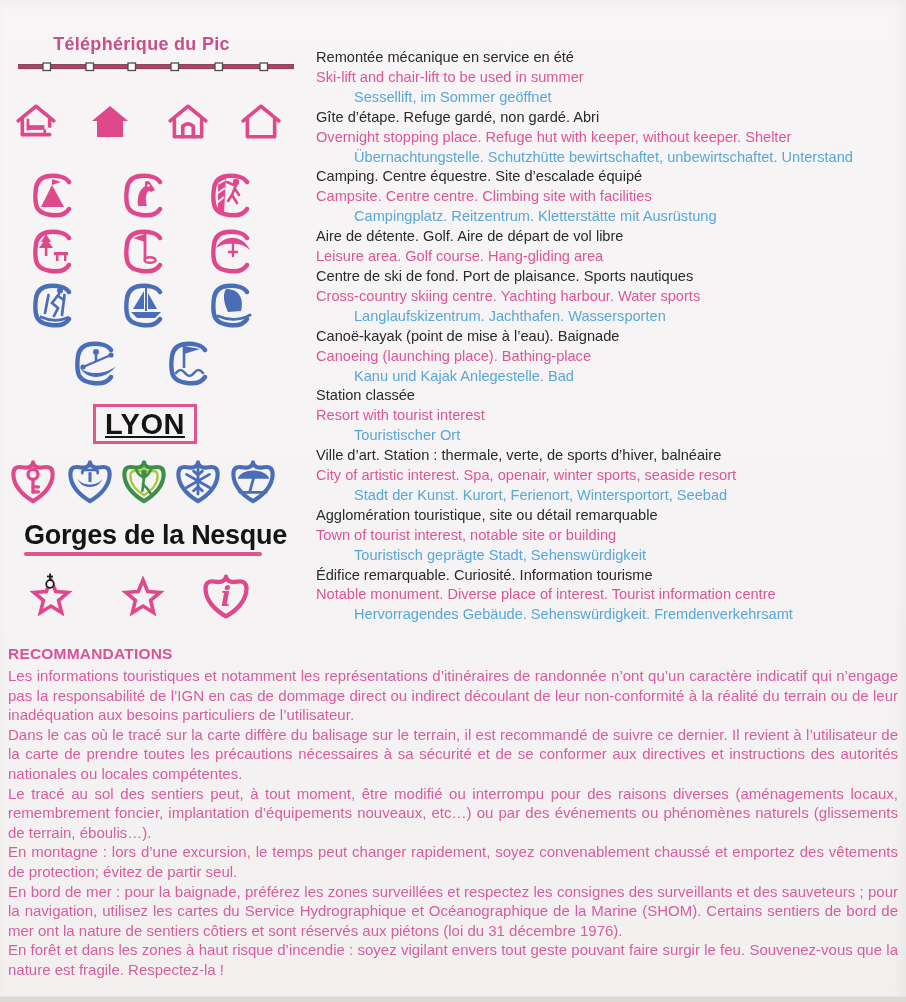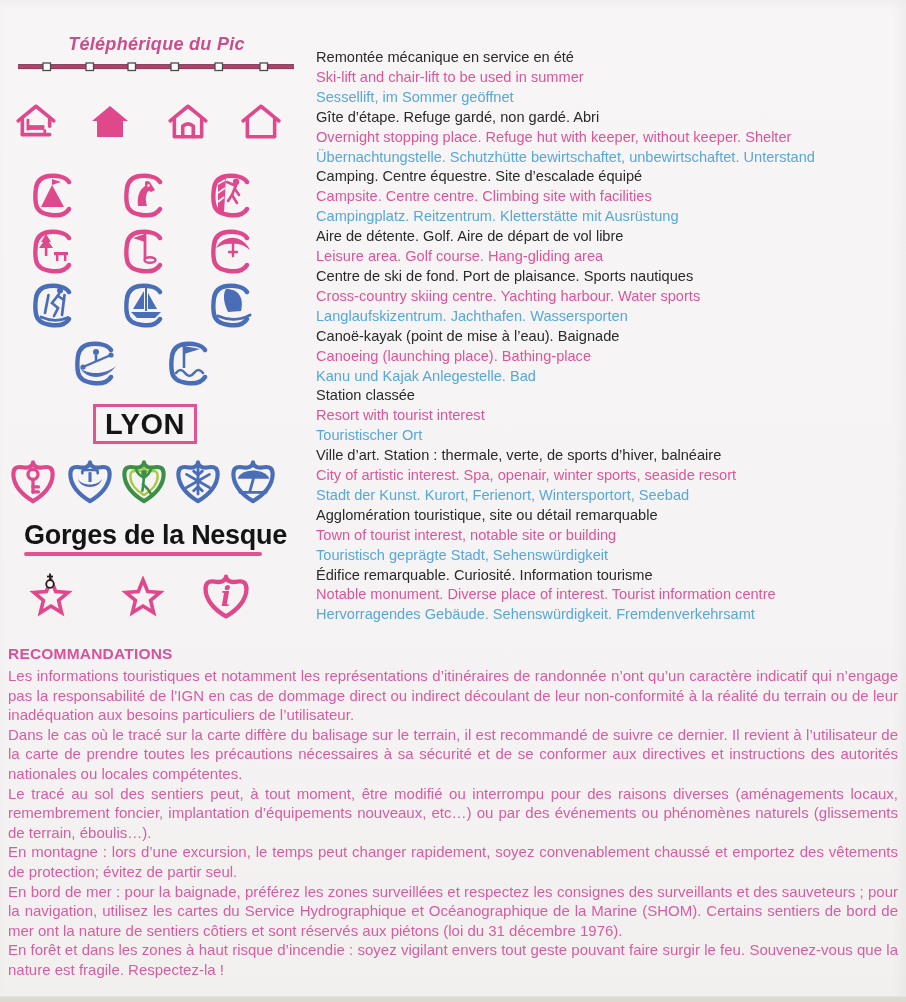--- a/index.html
+++ b/index.html
@@ -4,31 +4,31 @@
 <style>
   html,body{margin:0;padding:0;}
   .page{
     position:relative;width:906px;height:1002px;overflow:hidden;
     background:linear-gradient(180deg,#f7f5f6 0%,#f5f3f4 55%,#f2f0ef 100%);
     font-family:"Liberation Sans",sans-serif;
     box-shadow:inset -8px 0 10px rgba(0,0,0,0.025), inset 0 6px 8px rgba(0,0,0,0.02);
   }
   .abs{position:absolute;}
   
-  .tele-label{left:20px;top:34px;width:273px;text-align:center;
-    font-style:italic;font-size:18px;font-weight:600;color:#c94f8a;letter-spacing:.3px;}
+  .tele-label{left:5px;top:34px;width:273px;text-align:center;
+    font-size:18px;font-weight:600;color:#c94f8a;letter-spacing:.3px;}
   
   .legend-text{left:316px;top:48px;width:586px;font-size:14.6px;line-height:19.9px;white-space:nowrap;}
   .legend-text .fr{color:#2a2a2a;}
   .legend-text .en{color:#dc5697;}
-  .legend-text .de{color:#58a7d8;}
+  .legend-text .de{color:#58a7d8;margin-left:38px;}
   
   .lyon-box{left:93px;top:404px;width:98px;height:34px;border:3px solid #e0548f;
     display:flex;align-items:center;justify-content:center;
-    font-size:29px;font-weight:bold;color:#151515;letter-spacing:.5px;transform-origin:left top;}
+    font-size:29px;font-weight:bold;color:#151515;letter-spacing:.5px;transform-origin:left top;text-decoration:underline;}
   
   .gorges{left:24px;top:520px;font-size:27px;font-weight:bold;color:#141414;letter-spacing:-0.3px;white-space:nowrap;}
   .gorges-underline{left:24px;top:552px;width:238px;height:4px;background:#e0548f;border-radius:2px;}
   
   .rec-title{left:8px;top:645px;font-size:15.5px;font-weight:bold;color:#d9529a;letter-spacing:.2px;}
   .rec-body{left:8px;top:666px;width:890px;font-size:15px;line-height:19.6px;color:#d85d9f;text-align:justify;}
   .rec-body p{margin:0;}
   .bottom-strip{left:0;bottom:0;width:906px;height:5px;background:#dbd9d2;border-top:1px solid #e6e4de;}
   svg{display:block;}
 </style>

